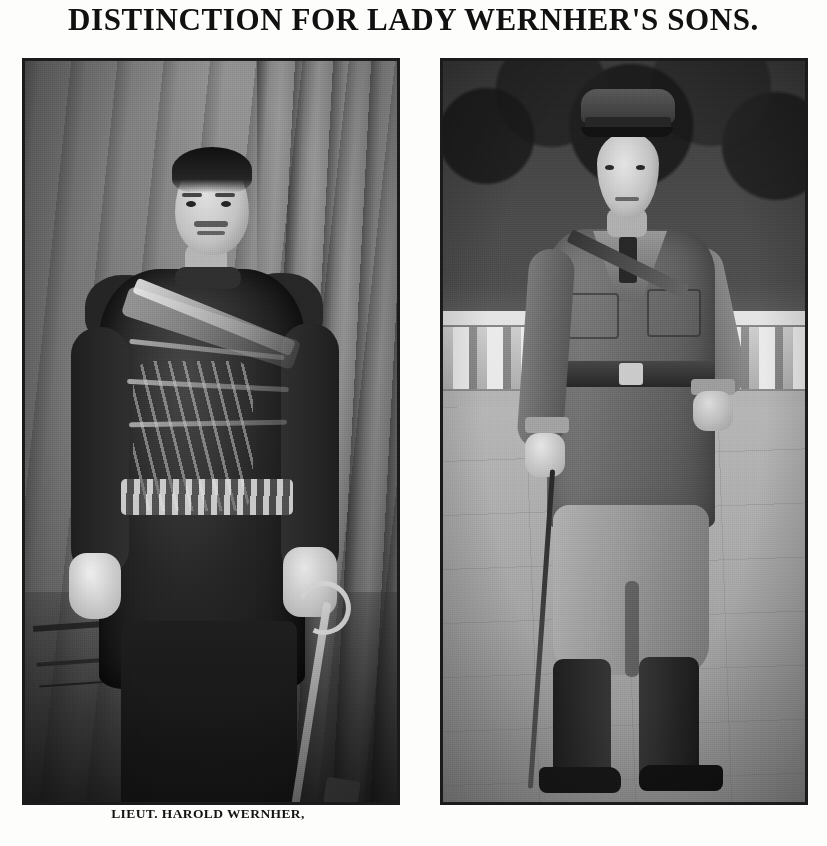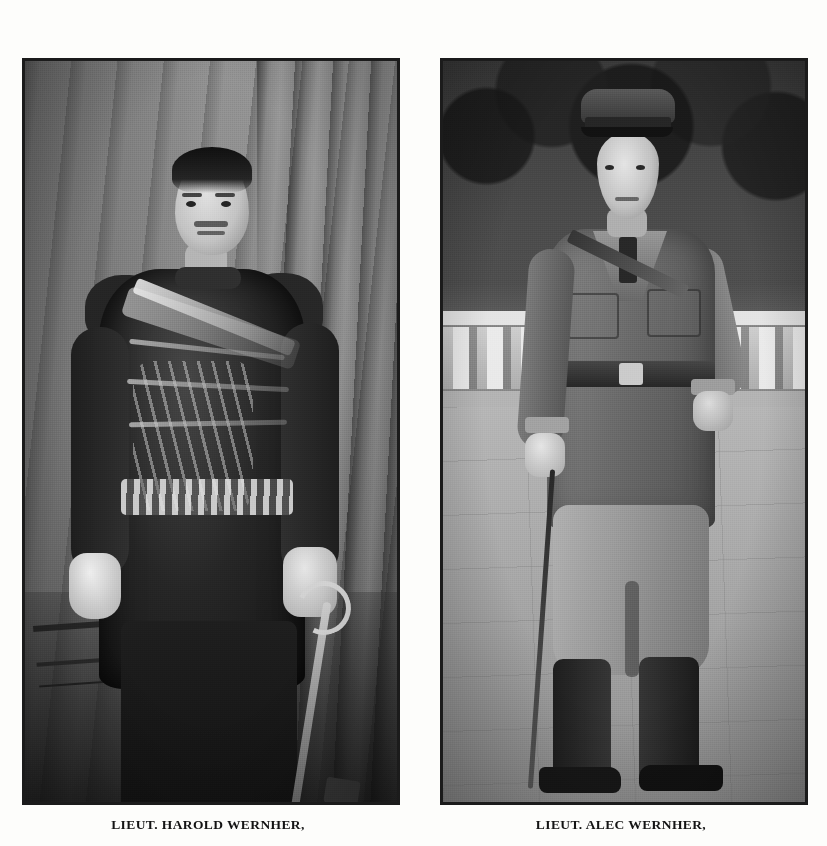--- a/index.html
+++ b/index.html
@@ -322,40 +322,40 @@
   
   .caption {
     position: absolute;
     font-family: "Liberation Serif", serif;
     font-weight: 700;
     font-size: 13.5px;
     letter-spacing: 0.4px;
     color: #141414;
     text-align: center;
     white-space: nowrap;
-    margin-top: 11px;
   }
   #caption-left  { left: 22px;  top: 806px; width: 372px; }
   #caption-right { left: 440px; top: 806px; width: 362px; }
   .credit {
     position: absolute;
     left: 0; top: 826px; width: 827px;
     text-align: center;
     font-family: "Liberation Serif", serif;
     font-size: 13px;
     letter-spacing: 0.2px;
     color: #1a1a1a;
     white-space: nowrap;
   }
 </style>
 </head>
 <body>
 
 <div class="page">
 
+  <div class="headline">DISTINCTION FOR LADY WERNHER'S SONS.</div>
 
   <div class="photo" id="photo-left">
     <div class="photo-inner">
       <div class="bg-studio"></div>
       <div class="drape"></div>
       <div class="studio-floor"></div>
       <div class="rail"></div>
 
       <div class="lf-shoulderL"></div>
       <div class="lf-shoulderR"></div>
@@ -429,15 +429,14 @@
       <div class="rf-shoeL"></div>
       <div class="rf-shoeR"></div>
       <div class="rf-cane"></div>
 
       <div class="grain"></div>
       <div class="vig"></div>
     </div>
   </div>
 
   <div class="caption" id="caption-left">LIEUT. HAROLD WERNHER,</div>
-  <div class="caption" id="caption-right">LIEUT. ALEC WERNHER,</div>
 
 </div>
 
 </body></html>

